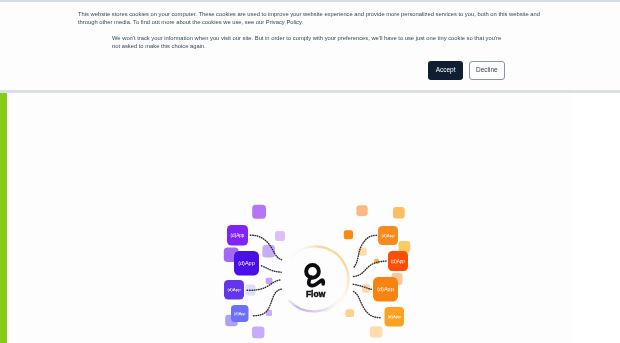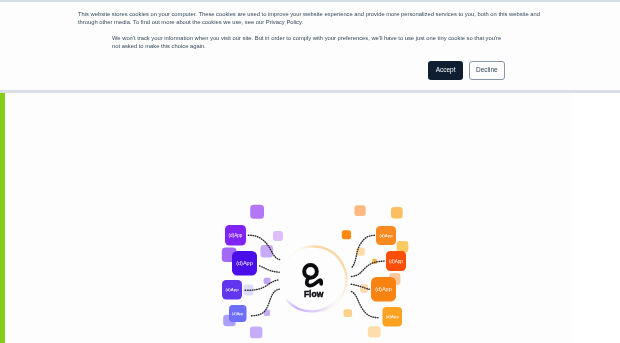--- a/index.html
+++ b/index.html
@@ -5,21 +5,21 @@
   * { box-sizing: border-box; margin:0; padding:0; }
   html,body { width:620px; height:343px; overflow:hidden; }
   body { font-family:"Liberation Sans", sans-serif; background:#fff; -webkit-font-smoothing:antialiased; }
   .banner { position:absolute; left:0; top:0; width:620px; height:93px; background:#fdfdfd; border-top:2px solid #d4dce7; border-bottom:3px solid #d8dfe9; }
   .btxt { position:absolute; left:78px; top:7.6px; width:464px; font-size:5.8px; line-height:8.1px; color:#33475b; }
   .btxt2 { position:absolute; left:112px; top:32.2px; width:393px; font-size:5.8px; line-height:8.1px; color:#33475b; }
   .btns { position:absolute; left:428px; top:58.5px; display:flex; gap:5.8px; }
   .bt { height:19.5px; font-size:6.5px; display:flex; align-items:center; justify-content:center; border-radius:3px; line-height:1; }
   .accept { background:#101e31; color:#fff; width:35.2px; }
   .decline { background:#fdfdfd; color:#2d3f54; border:1.2px solid #8796a8; width:35.8px; }
-  .page { position:absolute; left:0px; top:93px; width:572px; height:250px; background:#fdfdfd; border-left:5px solid #84cc16; }
+  .page { position:absolute; left:0px; top:93px; width:572px; height:250px; background:#fdfdfd; border-left:7px solid #84cc16; }
   .hero { position:absolute; left:0; top:0; width:620px; height:250px; }
 </style>
 </head>
 <body>
 
 <div class="banner">
   <div class="btxt">This website stores cookies on your computer. These cookies are used to improve your website experience and provide more personalized services to you, both on this website and through other media. To find out more about the cookies we use, see our Privacy Policy.</div>
   <div class="btxt2">We won't track your information when you visit our site. But in order to comply with your preferences, we'll have to use just one tiny cookie so that you're not asked to make this choice again.</div>
   <div class="btns">
     <div class="bt accept">Accept</div>

